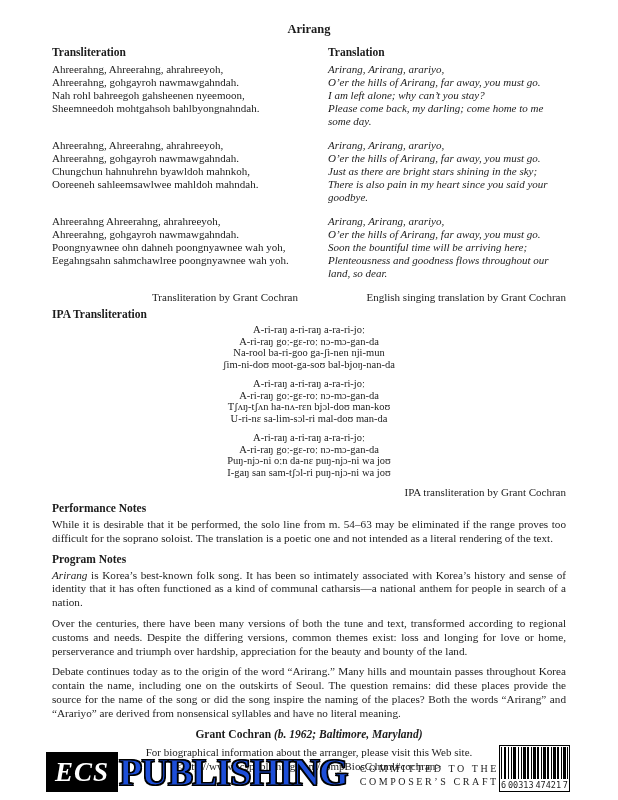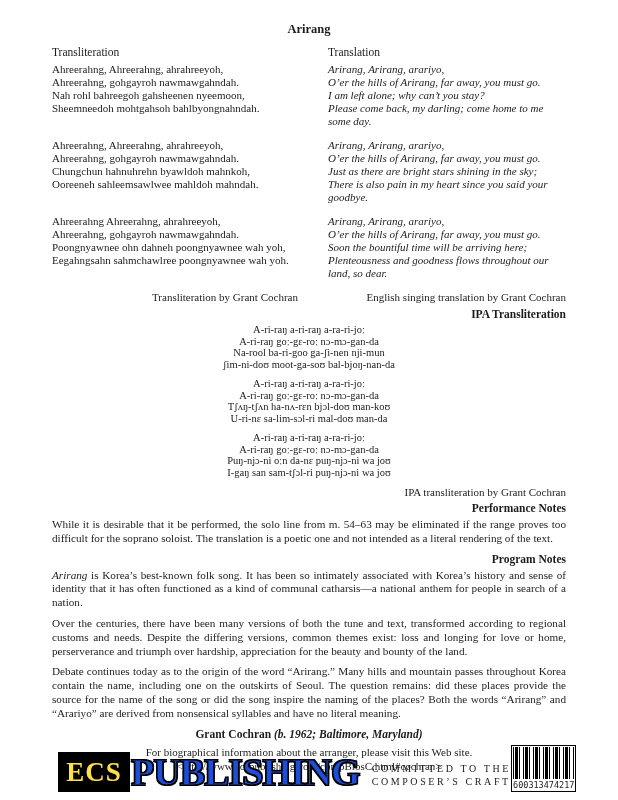--- a/index.html
+++ b/index.html
@@ -7,58 +7,57 @@
   body {
     font-family: "Liberation Serif", serif;
     color: #1c1c1c;
     position: relative;
   }
   .page { padding: 22px 52px 60px 52px; }
 
   .title { text-align: center; font-size: 12.5px; font-weight: bold; margin-bottom: 9px; }
 
   .two-col { display: grid; grid-template-columns: 276px 1fr; }
-  .col-header { font-weight: normal; font-size: 11.5px; margin-bottom: 5px; }
+  .col-header { font-weight: bold; font-size: 11.5px; margin-bottom: 5px; }
   .verse {
     font-size: 11px; line-height: 13px; white-space: pre-line;
     margin-bottom: 11px;
   }
   .verse.trans { font-style: italic; }
 
   .credits { display: flex; justify-content: space-between; font-size: 11px; margin-top: 0; margin-bottom: 5px; }
   .credits .left-credit { margin-left: 100px; }
 
-  .section-heading { text-align: right; font-weight: bold; font-size: 11.5px; margin: 4px 0 4px 0; }
+  .section-heading { text-align: left; font-weight: bold; font-size: 11.5px; margin: 4px 0 4px 0; }
 
   .ipa-block { text-align: center; }
   .ipa-stanza { font-size: 10.5px; line-height: 11.5px; white-space: pre-line; margin-bottom: 8px; }
   .ipa-credit { text-align: right; font-size: 11px; margin-top: 1px; margin-bottom: 3px; }
 
   .para { font-size: 11.2px; line-height: 13.8px; text-align: justify; margin-bottom: 7px; }
   .para .ital { font-style: italic; }
 
   .arranger-line { text-align: center; font-size: 11.5px; margin: 2px 0 5px 0; }
   .arranger-line .name { font-weight: bold; }
   .arranger-line .detail { font-style: italic; font-weight: bold; }
 
   .bio { text-align: center; font-size: 11px; line-height: 14px; }
 
   .footer {
     position: absolute; left: 46px; right: 48px; bottom: 8px;
     display: flex; align-items: flex-end;
   }
   .logo { display: flex; align-items: center; }
   .ecs-box {
-    background: #000; color: #fde047;
+    background: #000; color: #ffffff;
     width: 72px; height: 40px;
     display: flex; align-items: center; justify-content: center;
     font-family: "Liberation Serif", serif;
-    font-size: 27px; font-weight: bold; 
+    font-size: 27px; font-weight: bold; font-style: italic;
     letter-spacing: 1px;
-    margin-left: 12px;
   }
   .publishing {
     font-family: "Liberation Serif", serif;
     font-size: 38px; line-height: 40px; font-weight: bold;
     color: #1d4ed8;
     -webkit-text-stroke: 1.2px #000;
     text-shadow: -1px -1px 0 #000, 1px -1px 0 #000, -1px 1px 0 #000, 1px 1px 0 #000;
     letter-spacing: -1px;
     margin-left: 1px;
     white-space: nowrap;

